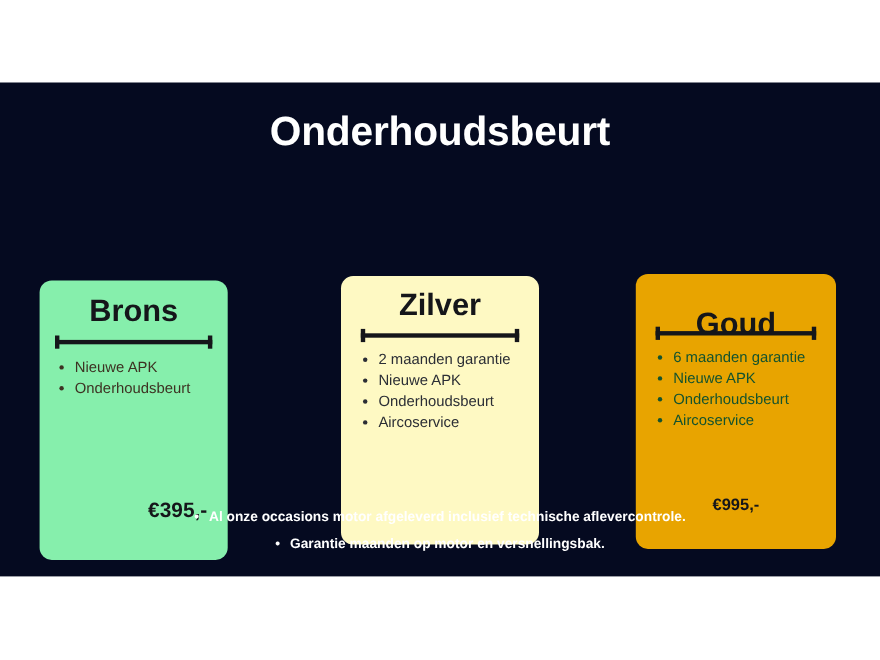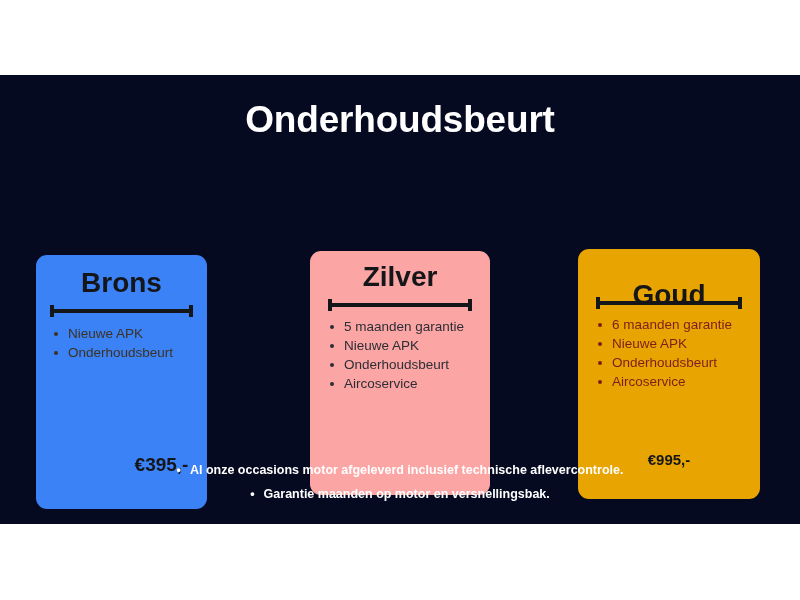--- a/index.html
+++ b/index.html
@@ -116,43 +116,43 @@
     width: 100%;
     text-align: center;
     font-weight: bold;
     color: #15161a;
     line-height: 1;
   }
 
   
   #card-brons {
     left: 36px;  top: 180px;  width: 171px; height: 254px;
-    background: #3b82f6;
+    background: #86efac;
   }
   #card-brons .card-title { top: 14px; font-size: 28px; }
   #card-brons .divider    { left: 14px; top: 50px; width: 143px; }
   #card-brons .features   { left: 14px; top: 69px; font-size: 13.5px; color: #3d3222; }
   #card-brons .price      { top: 200px; font-size: 19px; padding-left: 40px; }
 
   #card-zilver {
     left: 310px; top: 176px; width: 180px; height: 244px;
-    background: #fca5a5;
+    background: #fef9c3;
   }
   #card-zilver .card-title { top: 12px; font-size: 28px; }
   #card-zilver .divider    { left: 18px; top: 48px; width: 144px; }
   #card-zilver .features   { left: 16px; top: 66px; font-size: 13.5px; color: #2b2e35; }
   #card-zilver .price      { top: 199px; font-size: 19px; }
 
   #card-goud {
     left: 578px; top: 174px; width: 182px; height: 250px;
     background: #e8a400;
   }
   #card-goud .card-title { top: 12px; font-size: 28px; margin-top: 20px; }
   #card-goud .divider    { left: 18px; top: 48px; width: 146px; }
-  #card-goud .features   { left: 16px; top: 66px; font-size: 13.5px; color: #7f1d1d; }
+  #card-goud .features   { left: 16px; top: 66px; font-size: 13.5px; color: #14532d; }
   #card-goud .price      { top: 203px; font-size: 15px; }
 
   
   #footer {
     position: absolute;
     left: 0;
     top: 383px;
     width: 800px;
     margin: 0;
     padding: 0;
@@ -201,21 +201,21 @@
     <div class="card" id="card-zilver">
       <div class="card-title">Zilver</div>
 
       <div class="divider">
         <span class="cap left"></span>
         <span class="bar"></span>
         <span class="cap right"></span>
       </div>
 
       <ul class="features">
-        <li>5 maanden garantie</li>
+        <li>2 maanden garantie</li>
         <li>Nieuwe APK</li>
         <li>Onderhoudsbeurt</li>
         <li>Aircoservice</li>
       </ul>
 
     </div>
 
     <div class="card" id="card-goud">
       <div class="card-title">Goud</div>
 

